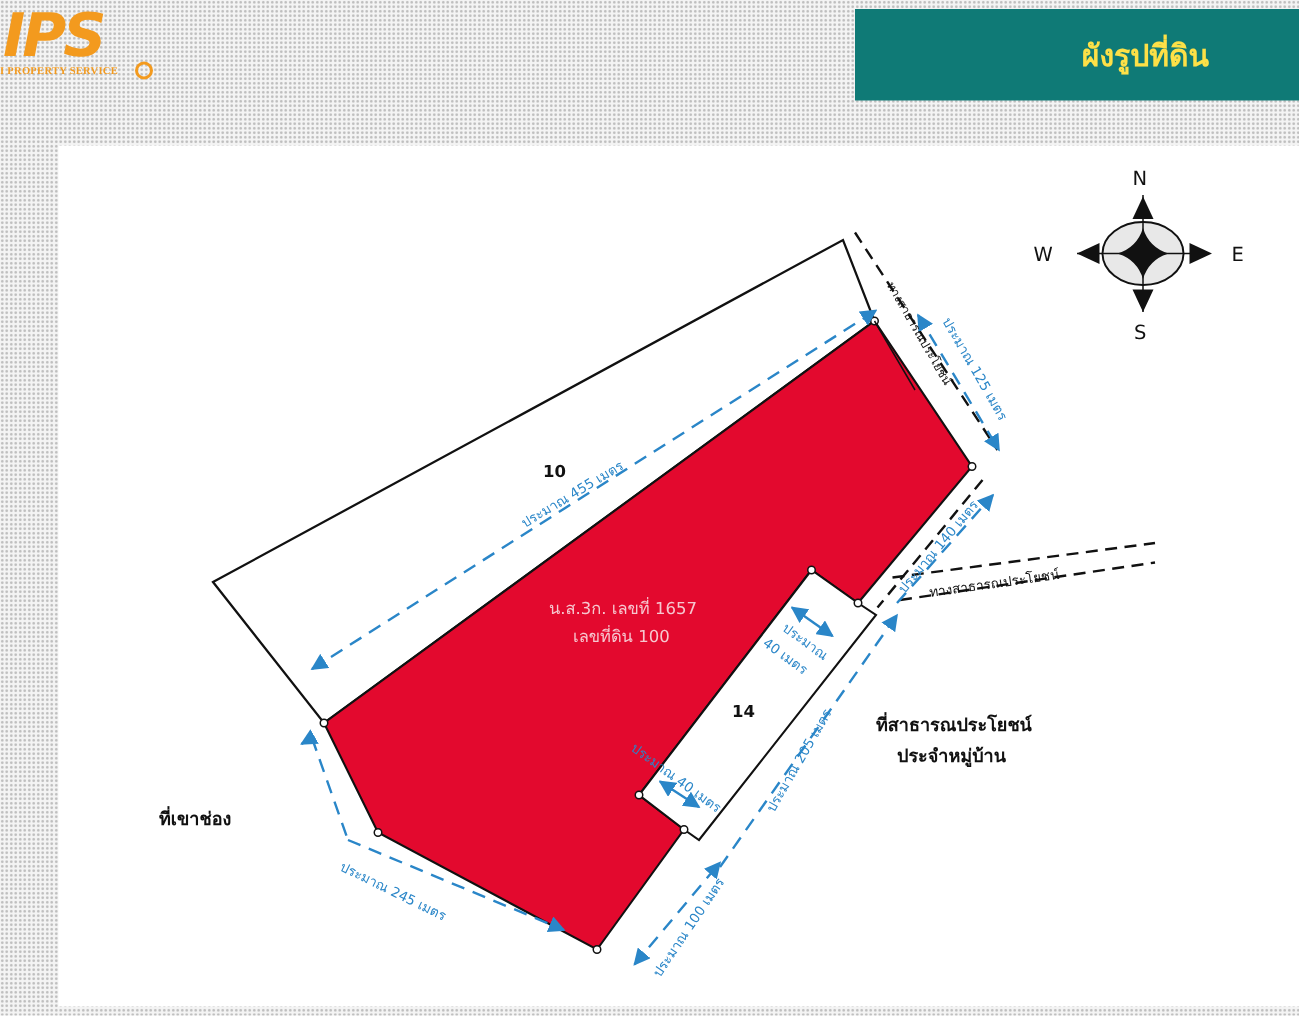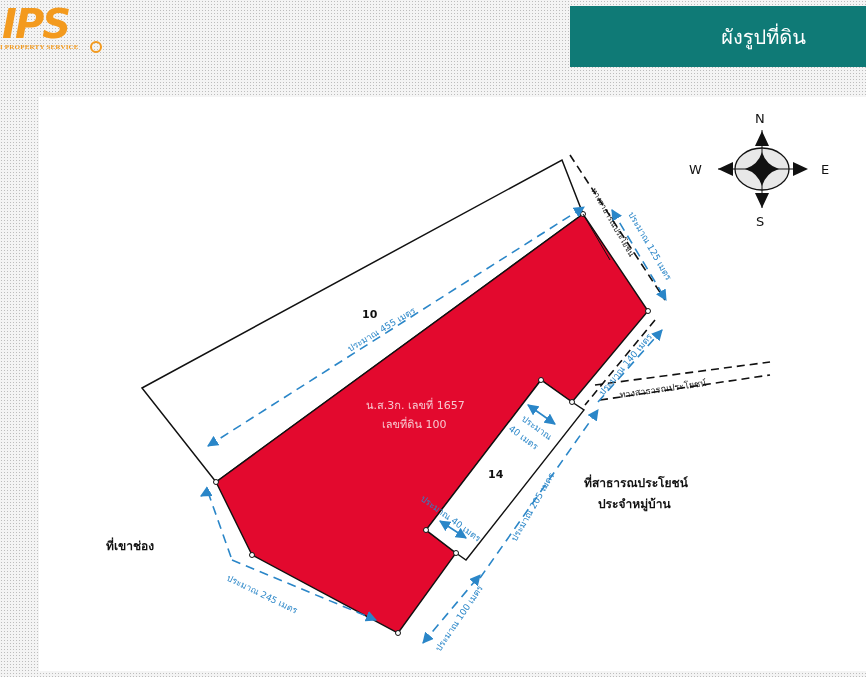--- a/index.html
+++ b/index.html
@@ -20,21 +20,21 @@
     letter-spacing:0.2px; white-space:nowrap;font-family:Liberation Serif, serif;
   }
   .logo-gear {
     position:absolute; left:90px; top:39px; width:12px; height:12px; border-radius:50%;
     border:2px solid #f39a1e; box-sizing:border-box;
   }
   .title-box {
     position:absolute; left:570px; top:6px; width:296px; height:61px; background:#0f7a76;
     display:flex; align-items:center; justify-content:flex-end; box-sizing:border-box; padding-right:60px;
   }
-  .title-text { color:#ffffff; font-size:20px; font-weight:normal;text-align:right; }
+  .title-text { color:#fde047; font-size:20px; font-weight:bold;text-align:right; }
   .panel { position:absolute; left:39px; top:97px; width:827px; height:574px; background:#ffffff; }
   svg.map { position:absolute; left:0; top:0; width:866px; height:677px; }
   .lbl { font-family:"DejaVu Sans", sans-serif; }
 </style>
 </head>
 <body>
 
 <div class="logo">
   <div class="logo-main">IPS</div>
   <div class="logo-sub">I PROPERTY SERVICE</div>

